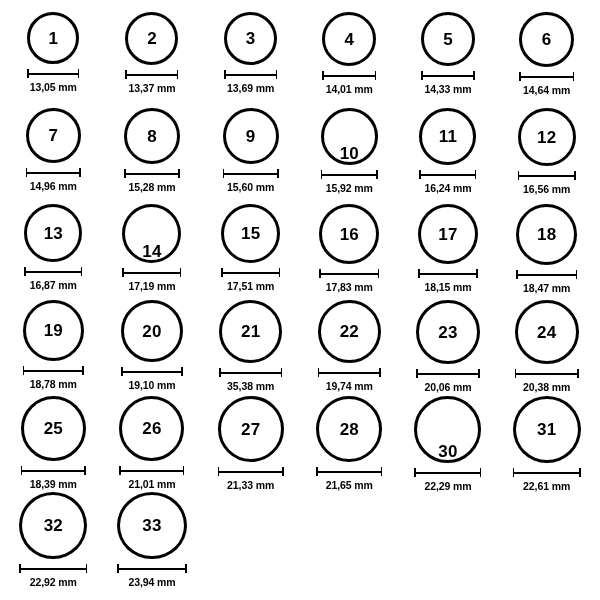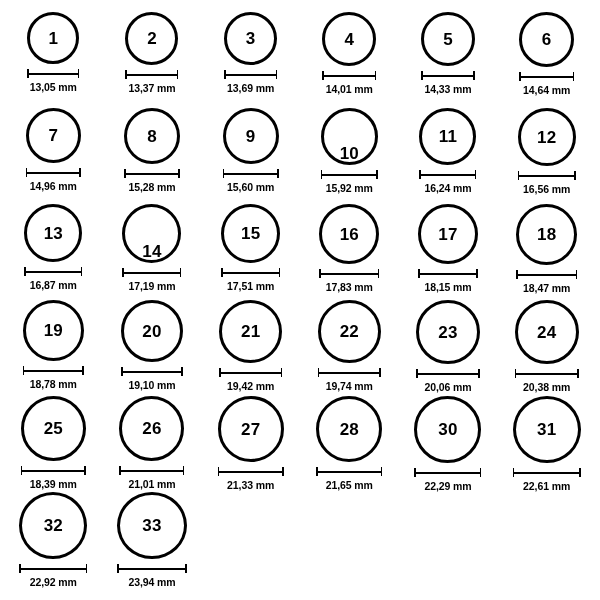--- a/index.html
+++ b/index.html
@@ -313,21 +313,21 @@
       </div>
       <div class="cell">
         <div class="ring" style="width: 63px; height: 63px;">
           <span class="ring-number">21</span>
         </div>
         <div class="measure" style="width: 63px;">
           <div class="bar"></div>
           <div class="tick left"></div>
           <div class="tick right"></div>
         </div>
-        <div class="size-label">19,42 mm</div>
+        <div class="size-label">35,38 mm</div>
       </div>
       <div class="cell">
         <div class="ring" style="width: 63px; height: 63px;">
           <span class="ring-number">22</span>
         </div>
         <div class="measure" style="width: 63px;">
           <div class="bar"></div>
           <div class="tick left"></div>
           <div class="tick right"></div>
         </div>
@@ -393,21 +393,21 @@
           <span class="ring-number">28</span>
         </div>
         <div class="measure" style="width: 66px;">
           <div class="bar"></div>
           <div class="tick left"></div>
           <div class="tick right"></div>
         </div>
         <div class="size-label">21,65 mm</div>
       </div>
       <div class="cell">
-        <div class="ring" style="width: 67px; height: 67px;">
+        <div class="ring" style="width: 67px; height: 67px; align-items: flex-end;">
           <span class="ring-number">30</span>
         </div>
         <div class="measure" style="width: 67px;">
           <div class="bar"></div>
           <div class="tick left"></div>
           <div class="tick right"></div>
         </div>
         <div class="size-label">22,29 mm</div>
       </div>
       <div class="cell">

